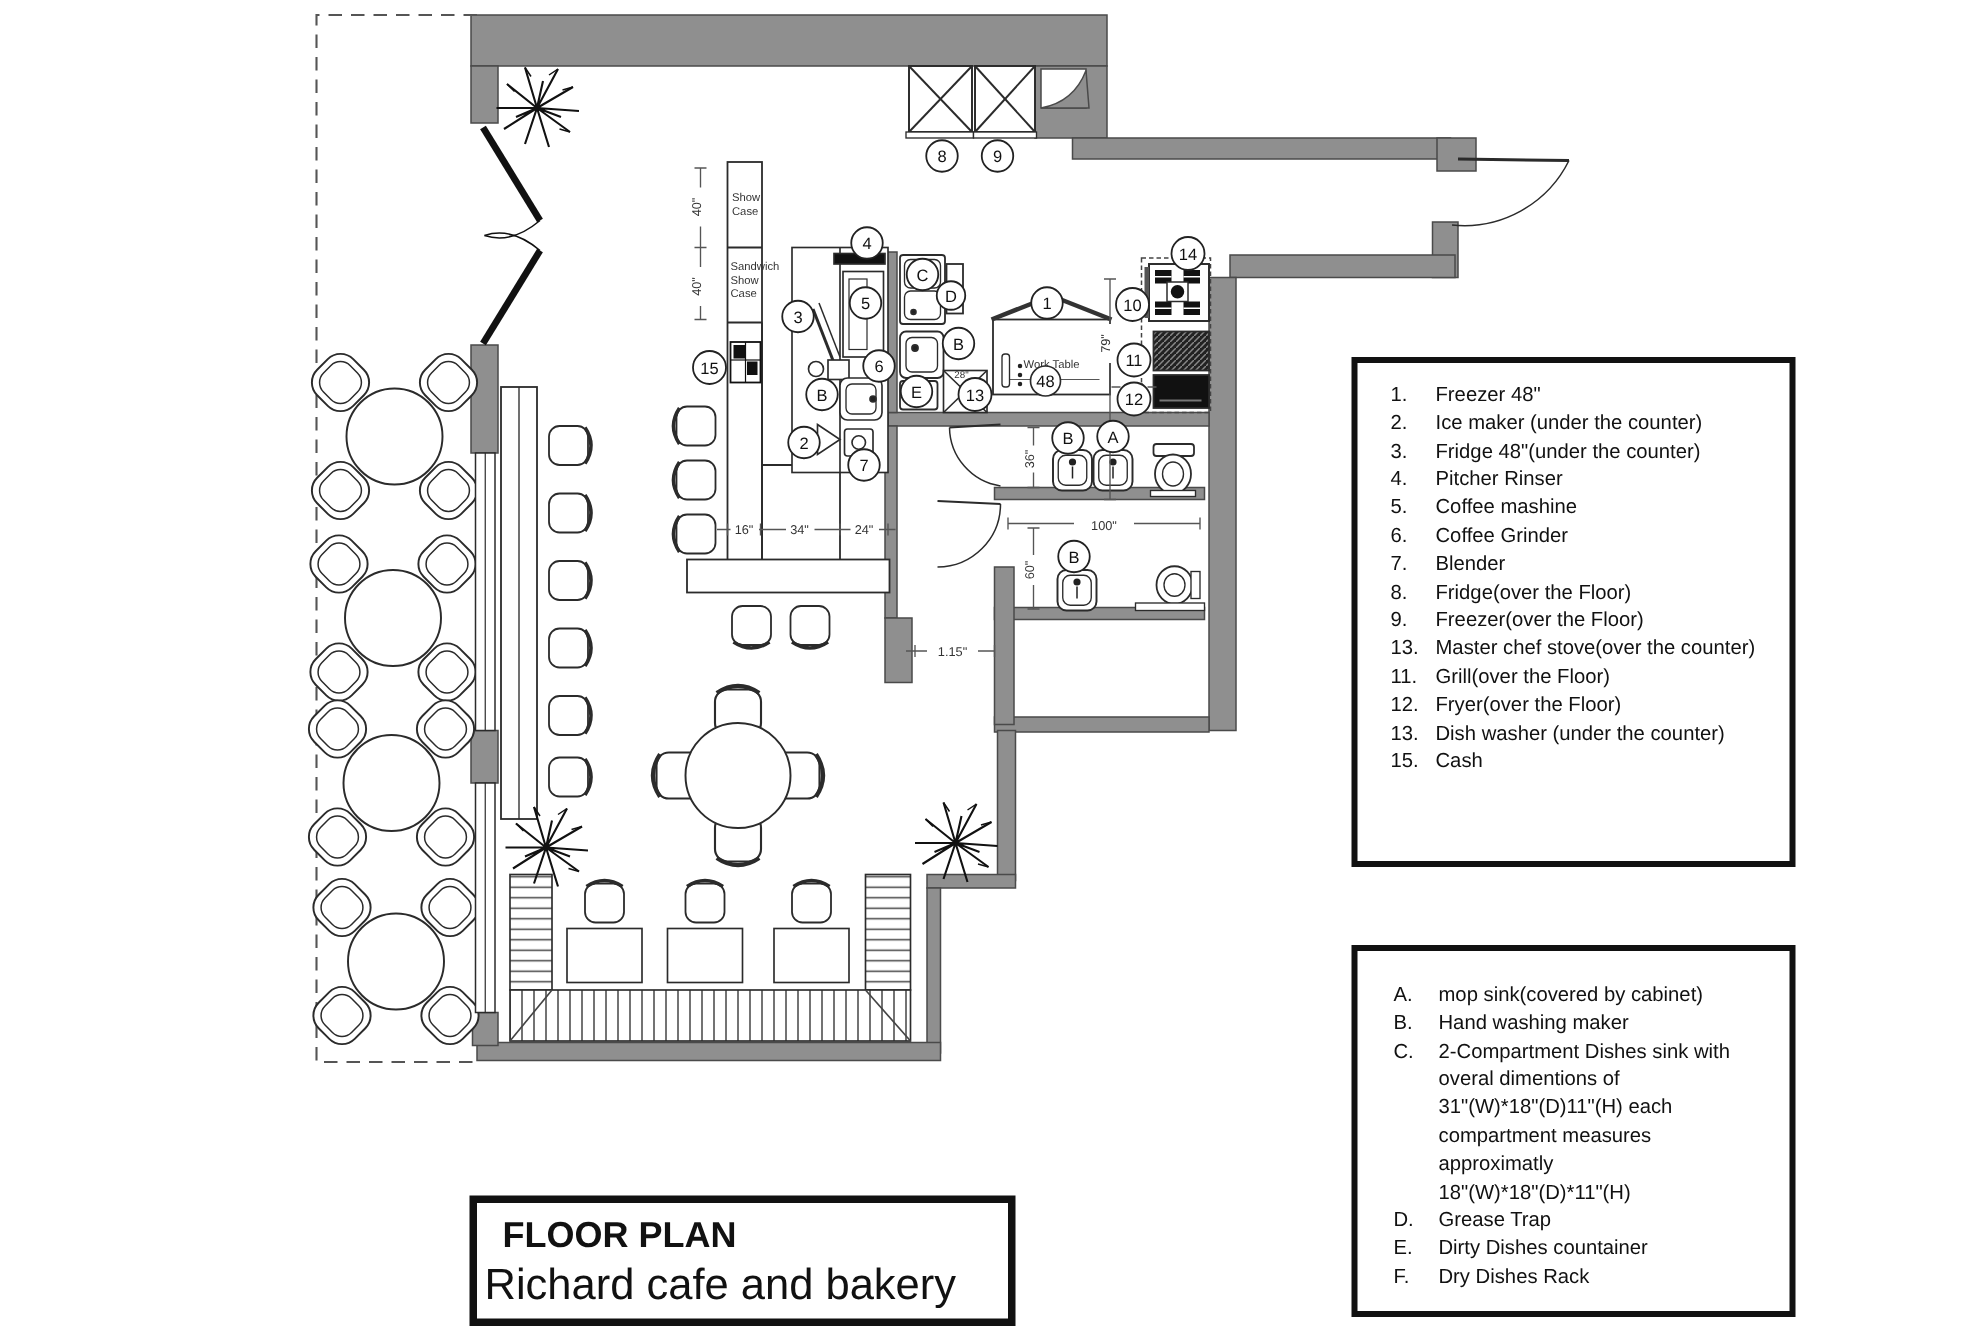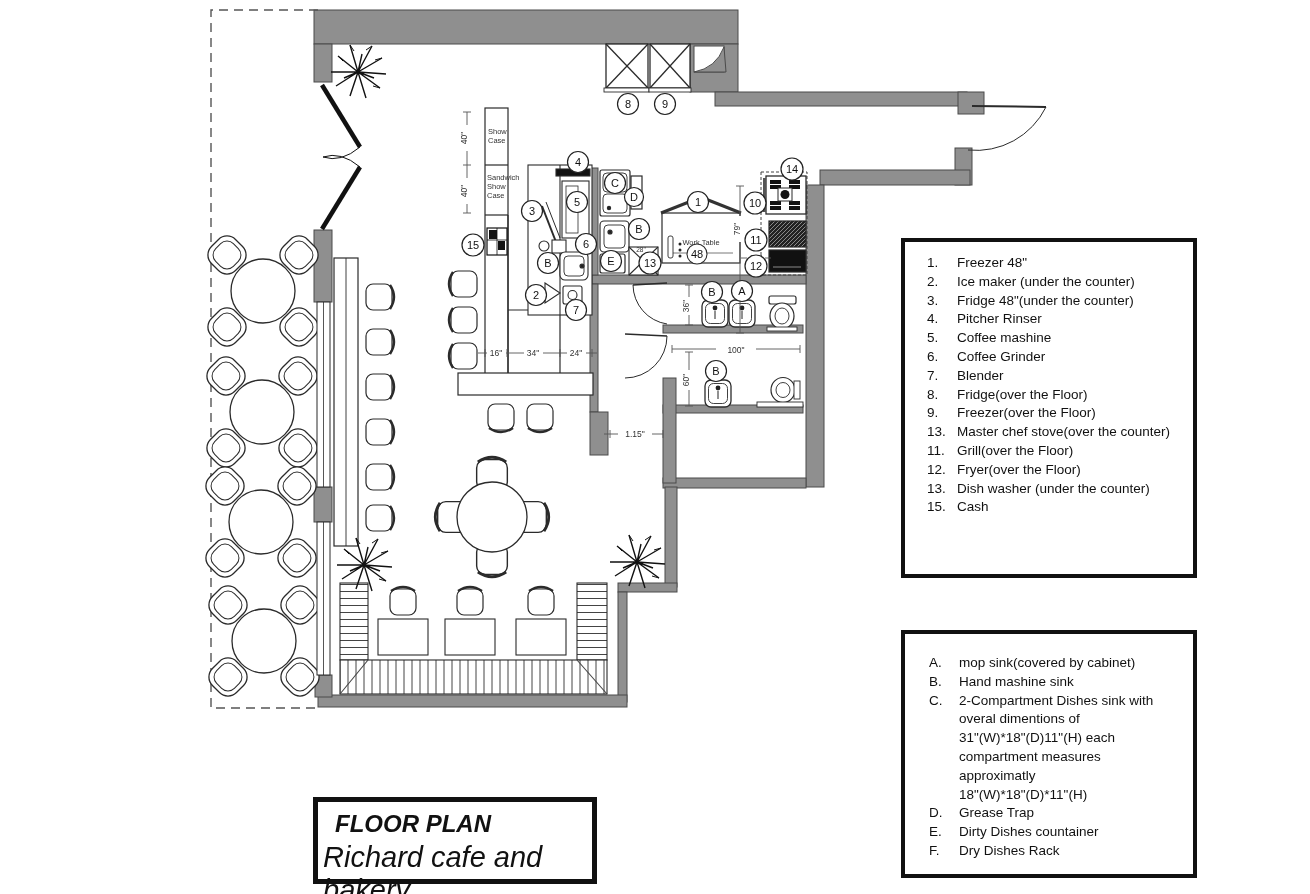--- a/index.html
+++ b/index.html
@@ -5,21 +5,21 @@
   html,body{margin:0;padding:0;background:#ffffff;}
   #stage{position:relative;width:1310px;height:894px;background:#fff;overflow:hidden;
          font-family:"Liberation Sans",sans-serif;}
   svg{position:absolute;left:0;top:0;}
   .panel{position:absolute;background:#fff;border:4px solid #111;box-sizing:border-box;}
   #equipment-panel{left:901px;top:238px;width:296px;height:340px;padding:12px 6px 0 22px;}
   #fixture-panel{left:901px;top:630px;width:296px;height:248px;padding:20px 6px 0 24px;}
   .lrow{display:flex;align-items:flex-start;font-size:13.5px;line-height:18.8px;color:#111;}
   .lrow .num{width:30px;flex:0 0 30px;}
   .lrow .lbl{flex:1;white-space:pre-line;}
-  #title-panel{left:313px;top:797px;width:284px;height:87px;border-width:5px;font-style:italic;}
+  #title-panel{left:313px;top:797px;width:364px;height:87px;border-width:5px;}
   #title-panel .t1{margin:8px 0 0 17px;font-size:24px;font-weight:bold;color:#111;}
   #title-panel .t2{margin:3px 0 0 5px;font-size:29px;color:#111;}
   text{font-family:"Liberation Sans",sans-serif;fill:#222;}
   .dim{font-size:8.5px;fill:#333;}
   .dimsm{font-size:6.5px;fill:#333;}
   .co{font-size:11px;fill:#111;text-anchor:middle;}
   .lab{font-size:7.5px;fill:#333;}
 </style>
 </head>
 <body>
@@ -512,21 +512,21 @@
 
   <div class="panel" id="fixture-panel">
 
       <div class="lrow">
         <span class="num">A.</span>
         <span class="lbl">mop sink(covered by cabinet)</span>
       </div>
 
       <div class="lrow">
         <span class="num">B.</span>
-        <span class="lbl">Hand mashine sink</span>
+        <span class="lbl">Hand washing maker</span>
       </div>
 
       <div class="lrow">
         <span class="num">C.</span>
         <span class="lbl">2-Compartment Dishes sink with
 overal dimentions of
 31"(W)*18"(D)11"(H)  each
 compartment measures
 approximatly
 18"(W)*18"(D)*11"(H)</span>

